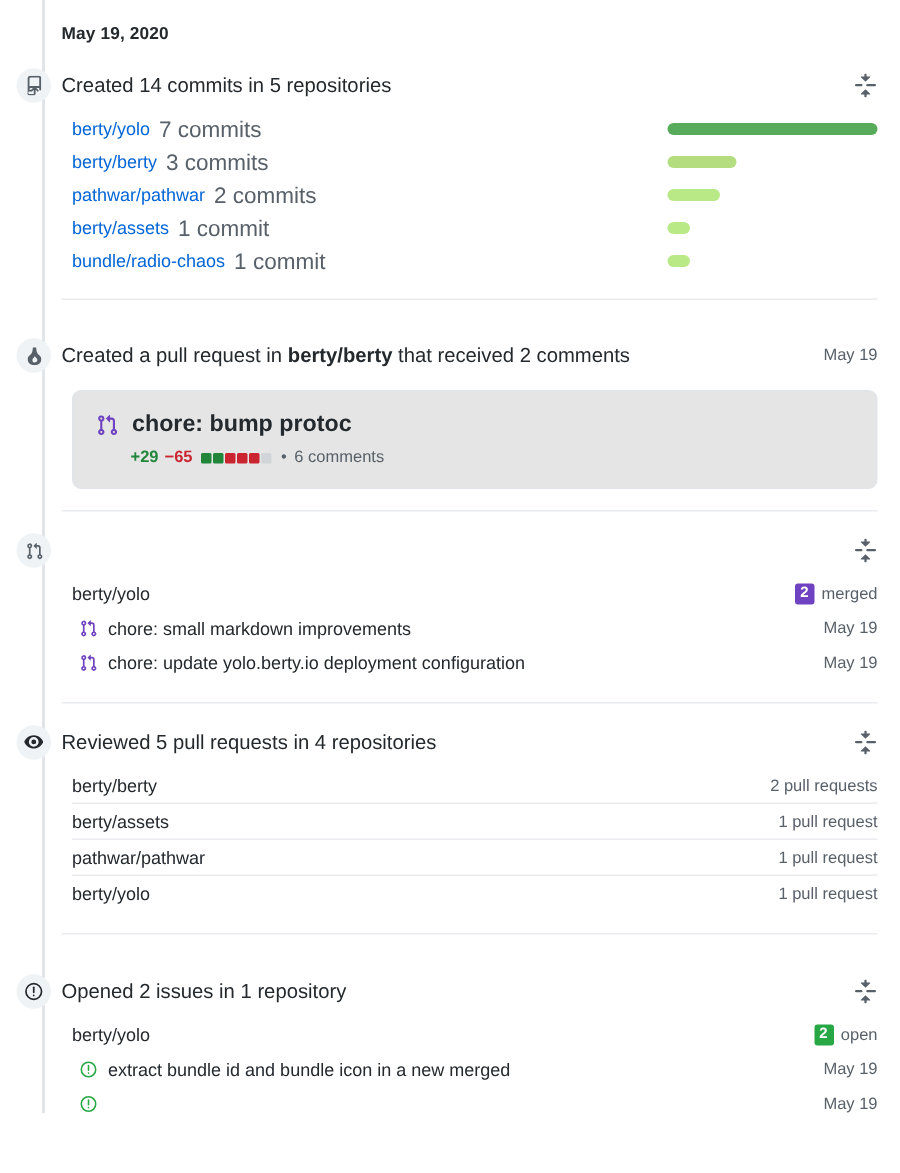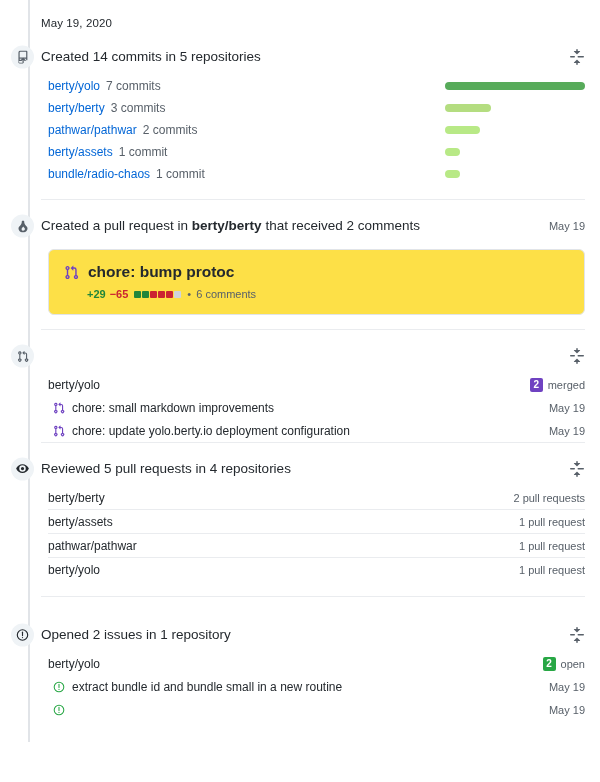--- a/index.html
+++ b/index.html
@@ -28,35 +28,35 @@
     top: 0;
     width: 2px;
     height: 742px;
     background: #e1e4e8;
   }
 
   .date-header {
     position: relative;
     padding: 17px 0 0 41px;
     font-size: 11.5px;
-    font-weight: normal;
+    font-weight: bold;
     color: #24292e;
     letter-spacing: 0.1px;
   }
 
   .section {
     position: relative;
     padding-left: 41px;
     padding-right: 15px;
   }
 
   .sec-commits   { margin-top: 17px; }
   .sec-pr-card   { margin-top: 14px; }
   .sec-other-prs { margin-top: 14px; }
-  .sec-reviews   { }
+  .sec-reviews   { margin-top: 15px; }
   .sec-issues    { margin-top: 15px; }
 
   
   .divider {
     position: absolute;
     left: 41px;
     right: 15px;
     top: 0;
     height: 1px;
     background: #eaecef;
@@ -118,21 +118,21 @@
     height: 22px;
     padding-left: 7px;
   }
   .repo-link {
     color: #0366d6;
     font-size: 12px;
     text-decoration: none;
     cursor: pointer;
   }
   .commit-count {
-    font-size: 12px;
+    font-size: 15px;
     color: #586069;
     margin-left: 6px;
   }
   .bar-wrap {
     margin-left: auto;
     width: 140px;
     display: flex;
     align-items: center;
   }
   .bar {
@@ -140,21 +140,21 @@
     border-radius: 4px;
   }
 
   
   .pr-card {
     margin-top: 12px;
     margin-left: 7px;
     border: 1px solid #e1e4e8;
     border-radius: 6px;
     padding: 13px 15px 14px 15px;
-    background: #fde047;
+    background: #e5e5e5;
   }
   .pr-card-title {
     display: flex;
     align-items: center;
     font-size: 15.5px;
     font-weight: bold;
     color: #24292e;
   }
   .pr-card-title .pricon { margin-right: 9px; flex: 0 0 auto; color: #6f42c1; }
   .pr-card-title .pricon svg { display: block; }
@@ -295,21 +295,21 @@
       <div class="commit-row">
         <a class="repo-link">bundle/radio-chaos</a>
         <span class="commit-count">1 commit</span>
         <span class="bar-wrap">
           <span class="bar" style="width:11%;background:#b8e986;"></span>
         </span>
       </div>
     </div>
   </div>
 
-  <div class="section sec-pr-card" style="padding-top:16px;">
+  <div class="section sec-pr-card" style="padding-top:27px;">
     <div class="divider"></div>
     <div class="sec-head">
       <span class="badge-icon">
         <svg width="12" height="12" viewBox="0 0 16 16" fill="currentColor">
           <path d="M9.533.753V.752c.013 1.456.213 2.646.617 3.662.4.994.95 1.68 1.536 2.25l.548.53c.944.9 1.766 1.68 1.766 3.456 0 3.078-2.303 5.3-6 5.3s-6-2.222-6-5.3c0-1.777.822-2.557 1.766-3.457l.548-.53c.586-.57 1.137-1.255 1.536-2.25.404-1.015.604-2.205.617-3.66v-.001c0-.414.336-.75.75-.75h1.566c.414 0 .75.336.75.75zM8 13.5c1.5 0 2.5-1 2.5-2.25 0-.78-.35-1.2-.85-1.68l-.26-.25c-.42-.4-.78-.86-1.06-1.45-.28.59-.64 1.05-1.06 1.45l-.26.25c-.5.48-.85.9-.85 1.68C6.16 12.5 6.5 13.5 8 13.5z"></path>
         </svg>
       </span>
       <span class="sec-title"><span>Created a pull request in </span><b>berty/berty</b><span> that received 2 comments</span></span>
       <span class="sec-date">May 19</span>
     </div>
@@ -453,21 +453,21 @@
       </div>
 
       <div class="item-row">
         <span class="glyph issue-green">
           <svg width="12" height="12" viewBox="0 0 16 16" fill="none" stroke="currentColor" stroke-width="1.4">
             <circle cx="8" cy="8" r="6.4"></circle>
             <path d="M8 4.5v4.2" stroke-linecap="round"></path>
             <circle cx="8" cy="11.2" r="0.75" fill="currentColor" stroke="none"></circle>
           </svg>
         </span>
-        <span class="label">extract bundle id and bundle small in a new routine</span>
+        <span class="label">extract bundle id and bundle icon in a new merged</span>
         <span class="when">May 19</span>
       </div>
 
       <div class="item-row">
         <span class="glyph issue-green">
           <svg width="12" height="12" viewBox="0 0 16 16" fill="none" stroke="currentColor" stroke-width="1.4">
             <circle cx="8" cy="8" r="6.4"></circle>
             <path d="M8 4.5v4.2" stroke-linecap="round"></path>
             <circle cx="8" cy="11.2" r="0.75" fill="currentColor" stroke="none"></circle>
           </svg>

